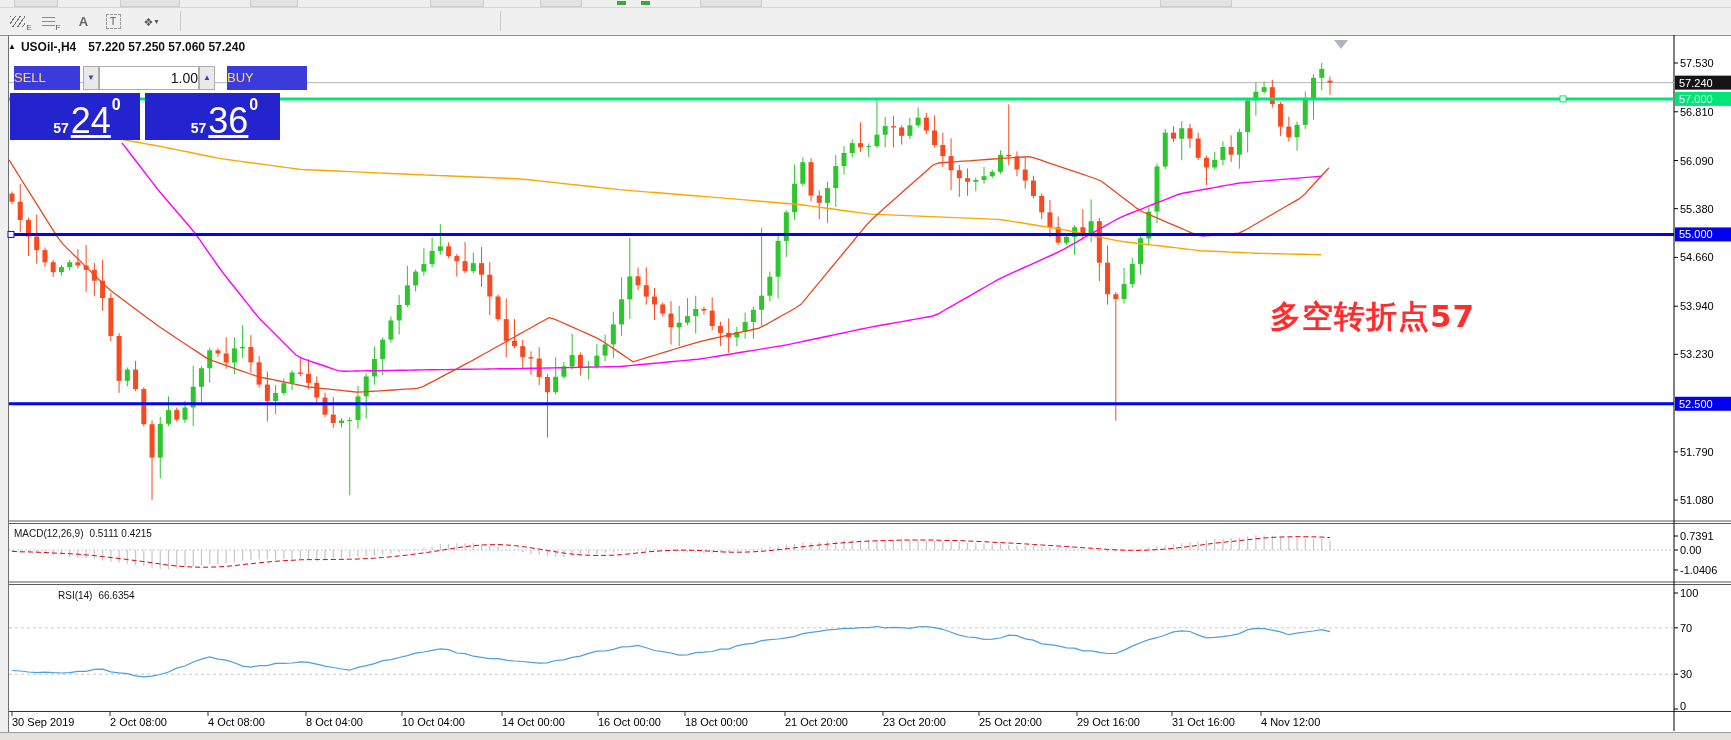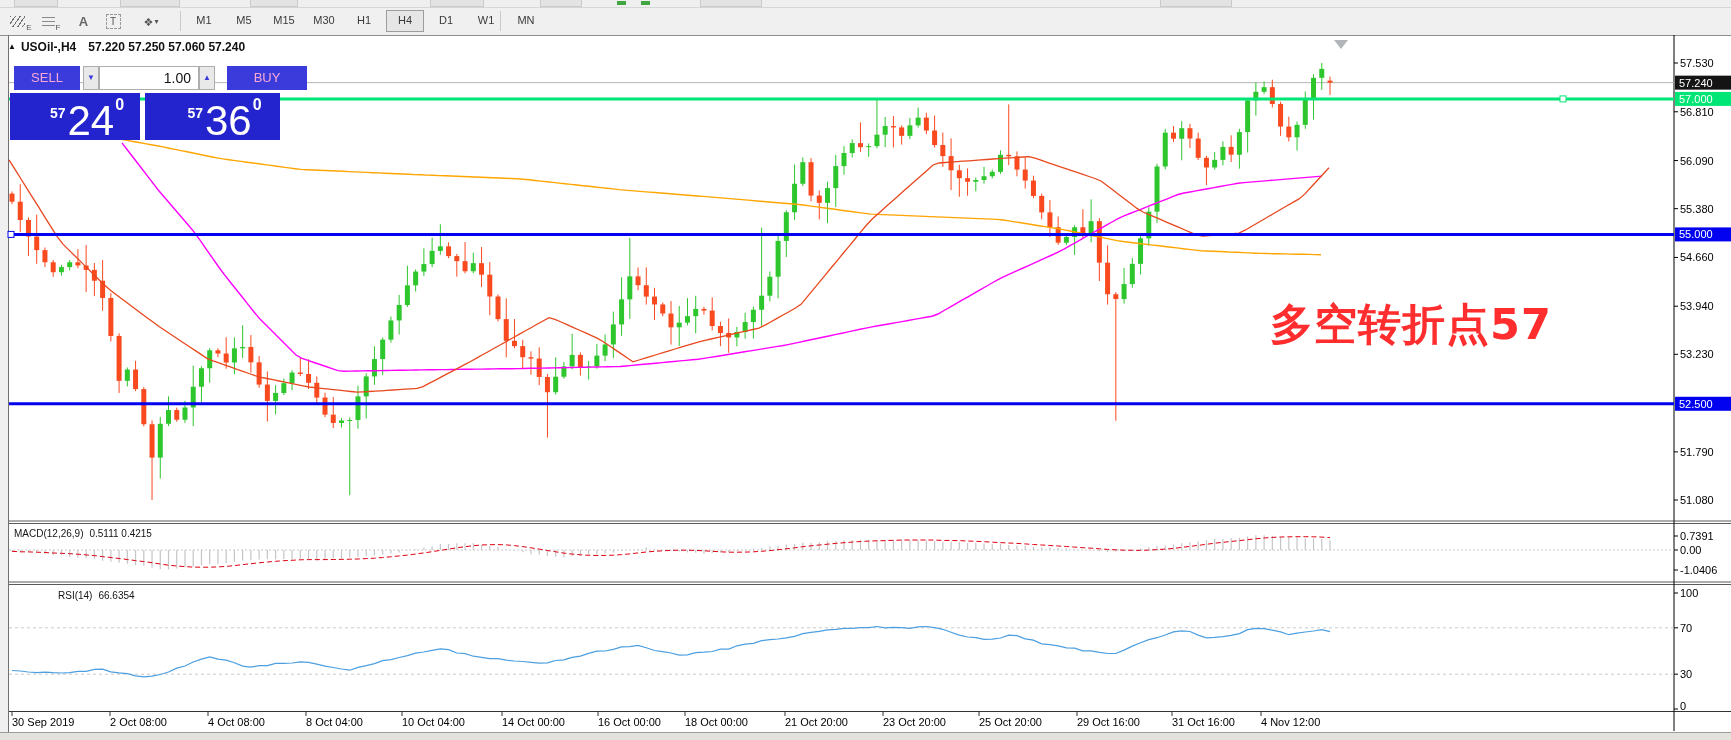--- a/index.html
+++ b/index.html
@@ -28,42 +28,42 @@
   
   #chartwin{position:absolute;left:9px;top:35px;width:1722px;height:697px;background:#FFFFFF;
     border-top:1px solid #8F8F8F;border-left:1px solid #8F8F8F;z-index:1;}
   #chart-svg{position:absolute;left:0;top:0;z-index:1;}
   
   #title{position:absolute;left:8px;top:40px;z-index:3;font-size:12px;font-weight:700;color:#111;}
   #title .tri{font-size:8px;vertical-align:2px;margin-right:5px;}
   #title .vals{margin-left:12px;font-weight:700;}
   
   #tpanel{position:absolute;left:10px;top:57px;width:280px;height:83px;z-index:3;}
-  .tbtn{position:absolute;top:9px;height:24px;background:#3B3BDB;color:#f9a8d4;font-size:13px;
-    text-align:center;line-height:24px;font-weight:400;cursor:pointer;}
+  .tbtn{position:absolute;top:9px;height:24px;background:#3B3BDB;color:#fde047;font-size:13px;
+    line-height:24px;font-weight:400;cursor:pointer;}
   #sellbtn{left:4px;width:66px;}
   #buybtn{left:217px;width:80px;}
   #vol-down,#vol-up{position:absolute;top:9px;width:16px;height:24px;background:#E9E9E9;border:1px solid #ADADAD;
     box-sizing:border-box;color:#3B3BDB;font-size:8px;text-align:center;line-height:22px;cursor:pointer;}
   #vol-down{left:73px;}
   #vol-up{left:189px;}
   #volfield{position:absolute;left:89px;top:9px;width:100px;height:24px;background:#FFF;border:1px solid #ADADAD;
-    box-sizing:border-box;font-size:14px;color:#111;text-align:right;line-height:22px;padding-right:7px;}
+    box-sizing:border-box;font-size:14px;color:#111;text-align:right;line-height:22px;padding-right:0;}
   .price-panel{position:absolute;top:36px;height:47px;background:#2424CE;color:#FFF;display:flex;
     align-items:flex-end;justify-content:center;cursor:pointer;}
   #sellpanel{left:0px;width:130px;}
   #buypanel{left:135px;width:135px;}
-  .pp-small{font-size:14px;font-weight:700;margin-bottom:19px;padding-left:24px;}
-  .pp-big{font-size:42px;line-height:36px;font-weight:400;margin:0 1px 1px 2px;}
+  .pp-small{font-size:14px;font-weight:700;margin-bottom:4px;padding-left:24px;}
+  .pp-big{font-size:36px;line-height:36px;font-weight:400;margin:0 1px 1px 2px;text-decoration:underline;}
   .pp-sup{font-size:16px;font-weight:700;align-self:flex-start;margin-top:3px;}
   
   .ind-label{position:absolute;z-index:3;font-size:10px;color:#141414;}
   .ind-label .v{margin-left:6px;}
   
-  #annotation{position:absolute;left:1270px;top:296px;z-index:3;font-size:43px;font-weight:700;
+  #annotation{position:absolute;left:1270px;top:296px;z-index:3;font-size:31px;font-weight:700;
     color:#FF2D2D;letter-spacing:1px;font-family:"DejaVu Sans",sans-serif;white-space:nowrap;}
   
   #bottomstrip{position:absolute;left:0;top:732px;width:1731px;height:8px;background:#E4E2DC;
     border-top:1px solid #9C9C9C;z-index:4;}
 </style>
 </head>
 <body>
 
 <div id="topstrip">
   <div class="strip-frag" style="left:14px;width:42px;"></div>
@@ -92,21 +92,20 @@
   <div class="iconbtn" style="left:100px;">
     <span class="ic4box">
         <span class="icletter tt">T</span>
       </span>
   </div>
   <div class="iconbtn" style="left:134px;width:34px;">
     <span class="ic ic5"></span>
     <span class="icletter caret">▾</span>
   </div>
   <div class="vsep" style="left:180px;"></div>
-  <div id="tf-row"><div class="tfbtn">M1</div><div class="tfbtn">M5</div><div class="tfbtn">M15</div><div class="tfbtn">M30</div><div class="tfbtn">H1</div><div class="tfbtn active">H4</div><div class="tfbtn">D1</div><div class="tfbtn">W1</div><div class="tfbtn">MN</div></div>
   <div class="vsep" style="left:500px;"></div>
 </div>
 
 <div id="chartwin"></div>
 <svg id="chart-svg" width="1731" height="740" viewBox="0 0 1731 740">
     <rect x="9" y="35" width="1722" height="697" fill="#FFFFFF"></rect>
     <line x1="0" y1="35.5" x2="1731" y2="35.5" stroke="#8F8F8F" stroke-width="1"></line>
     <line x1="8.5" y1="35" x2="8.5" y2="732" stroke="#707070" stroke-width="1"></line>
     <line x1="9" y1="521" x2="1731" y2="521" stroke="#5A5A5A" stroke-width="1"></line>
     <line x1="9" y1="523.5" x2="1731" y2="523.5" stroke="#5A5A5A" stroke-width="1"></line>

